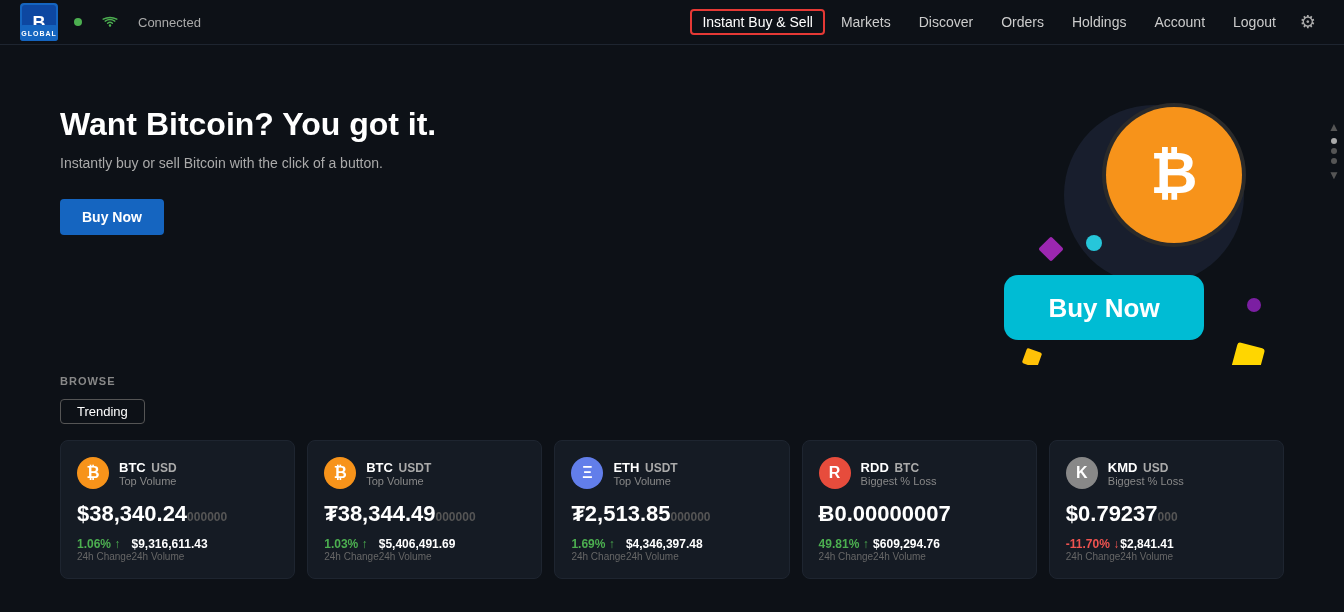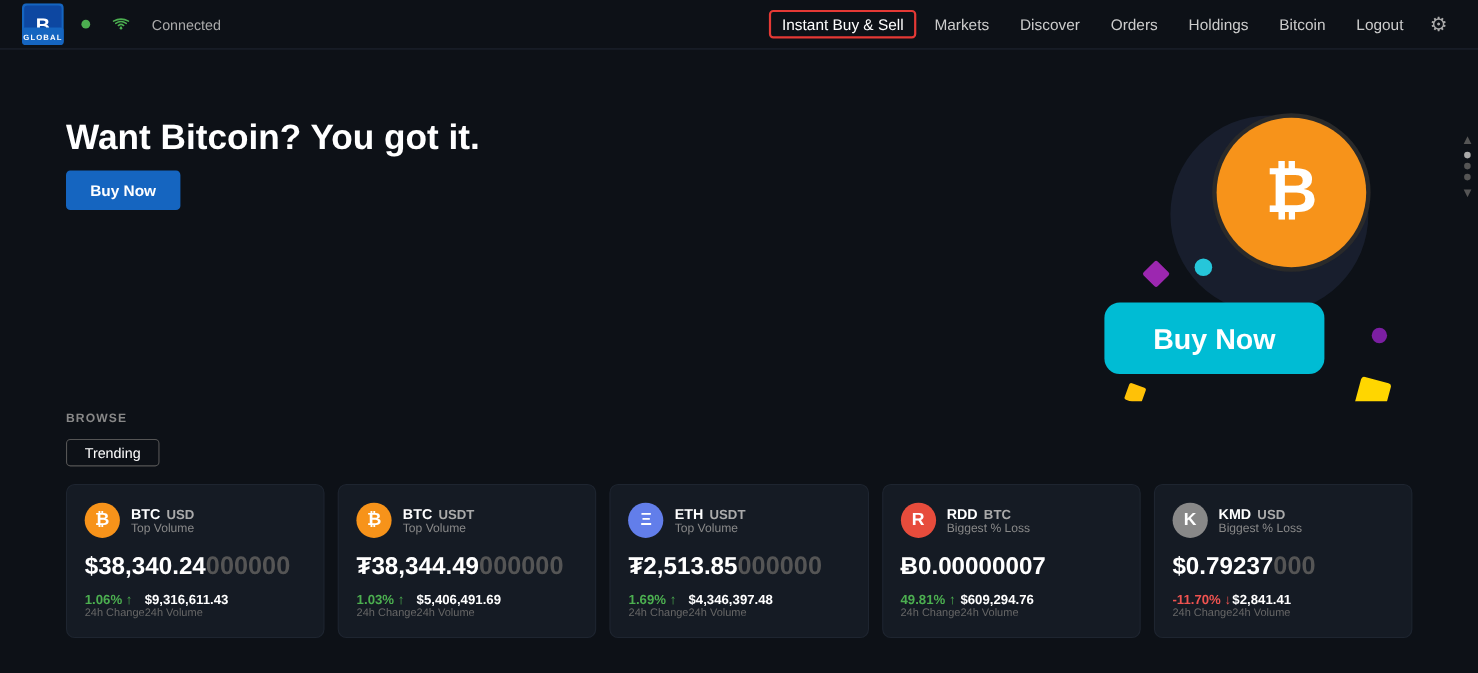--- a/index.html
+++ b/index.html
@@ -194,21 +194,21 @@
     }
     .card-price {
       font-size: 22px;
       font-weight: 700;
       color: #fff;
       margin-bottom: 12px;
       line-height: 1;
     }
     .card-price .dim {
       color: #555;
-      font-size: 23px;
+      font-size: 12px;
     }
     .card-stats {
       display: flex;
     }
     .stat-item {}
     .stat-value {
       font-size: 12px;
       font-weight: 600;
     }
     .stat-label {
@@ -270,29 +270,30 @@
       <span>Connected</span>
     </div>
   </div>
 
   <nav class="header-nav">
     <div class="nav-item-highlighted">Instant Buy &amp; Sell</div>
     <div class="nav-item">Markets</div>
     <div class="nav-item">Discover</div>
     <div class="nav-item">Orders</div>
     <div class="nav-item">Holdings</div>
-    <div class="nav-item">Bitcoin</div>
+    <div class="nav-item">Account</div>
     <div class="nav-item">Logout</div>
     <span class="settings-icon">⚙</span>
   </nav>
 </header>
 
 <section class="hero">
   <div class="hero-content">
     <h1 class="hero-title">Want Bitcoin? You got it.</h1>
+    <p class="hero-subtitle">Instantly buy or sell Bitcoin with the click of a button.</p>
     <button class="buy-now-btn">Buy Now</button>
   </div>
 
   <div class="hero-illustration">
     <svg viewBox="0 0 420 300" xmlns="http://www.w3.org/2000/svg">
 
       <circle cx="290" cy="130" r="90" fill="#1a2030" opacity="0.9"></circle>
 
       <circle cx="310" cy="110" r="72" fill="#2a2a2a"></circle>
       <circle cx="310" cy="110" r="68" fill="#f7931a"></circle>

